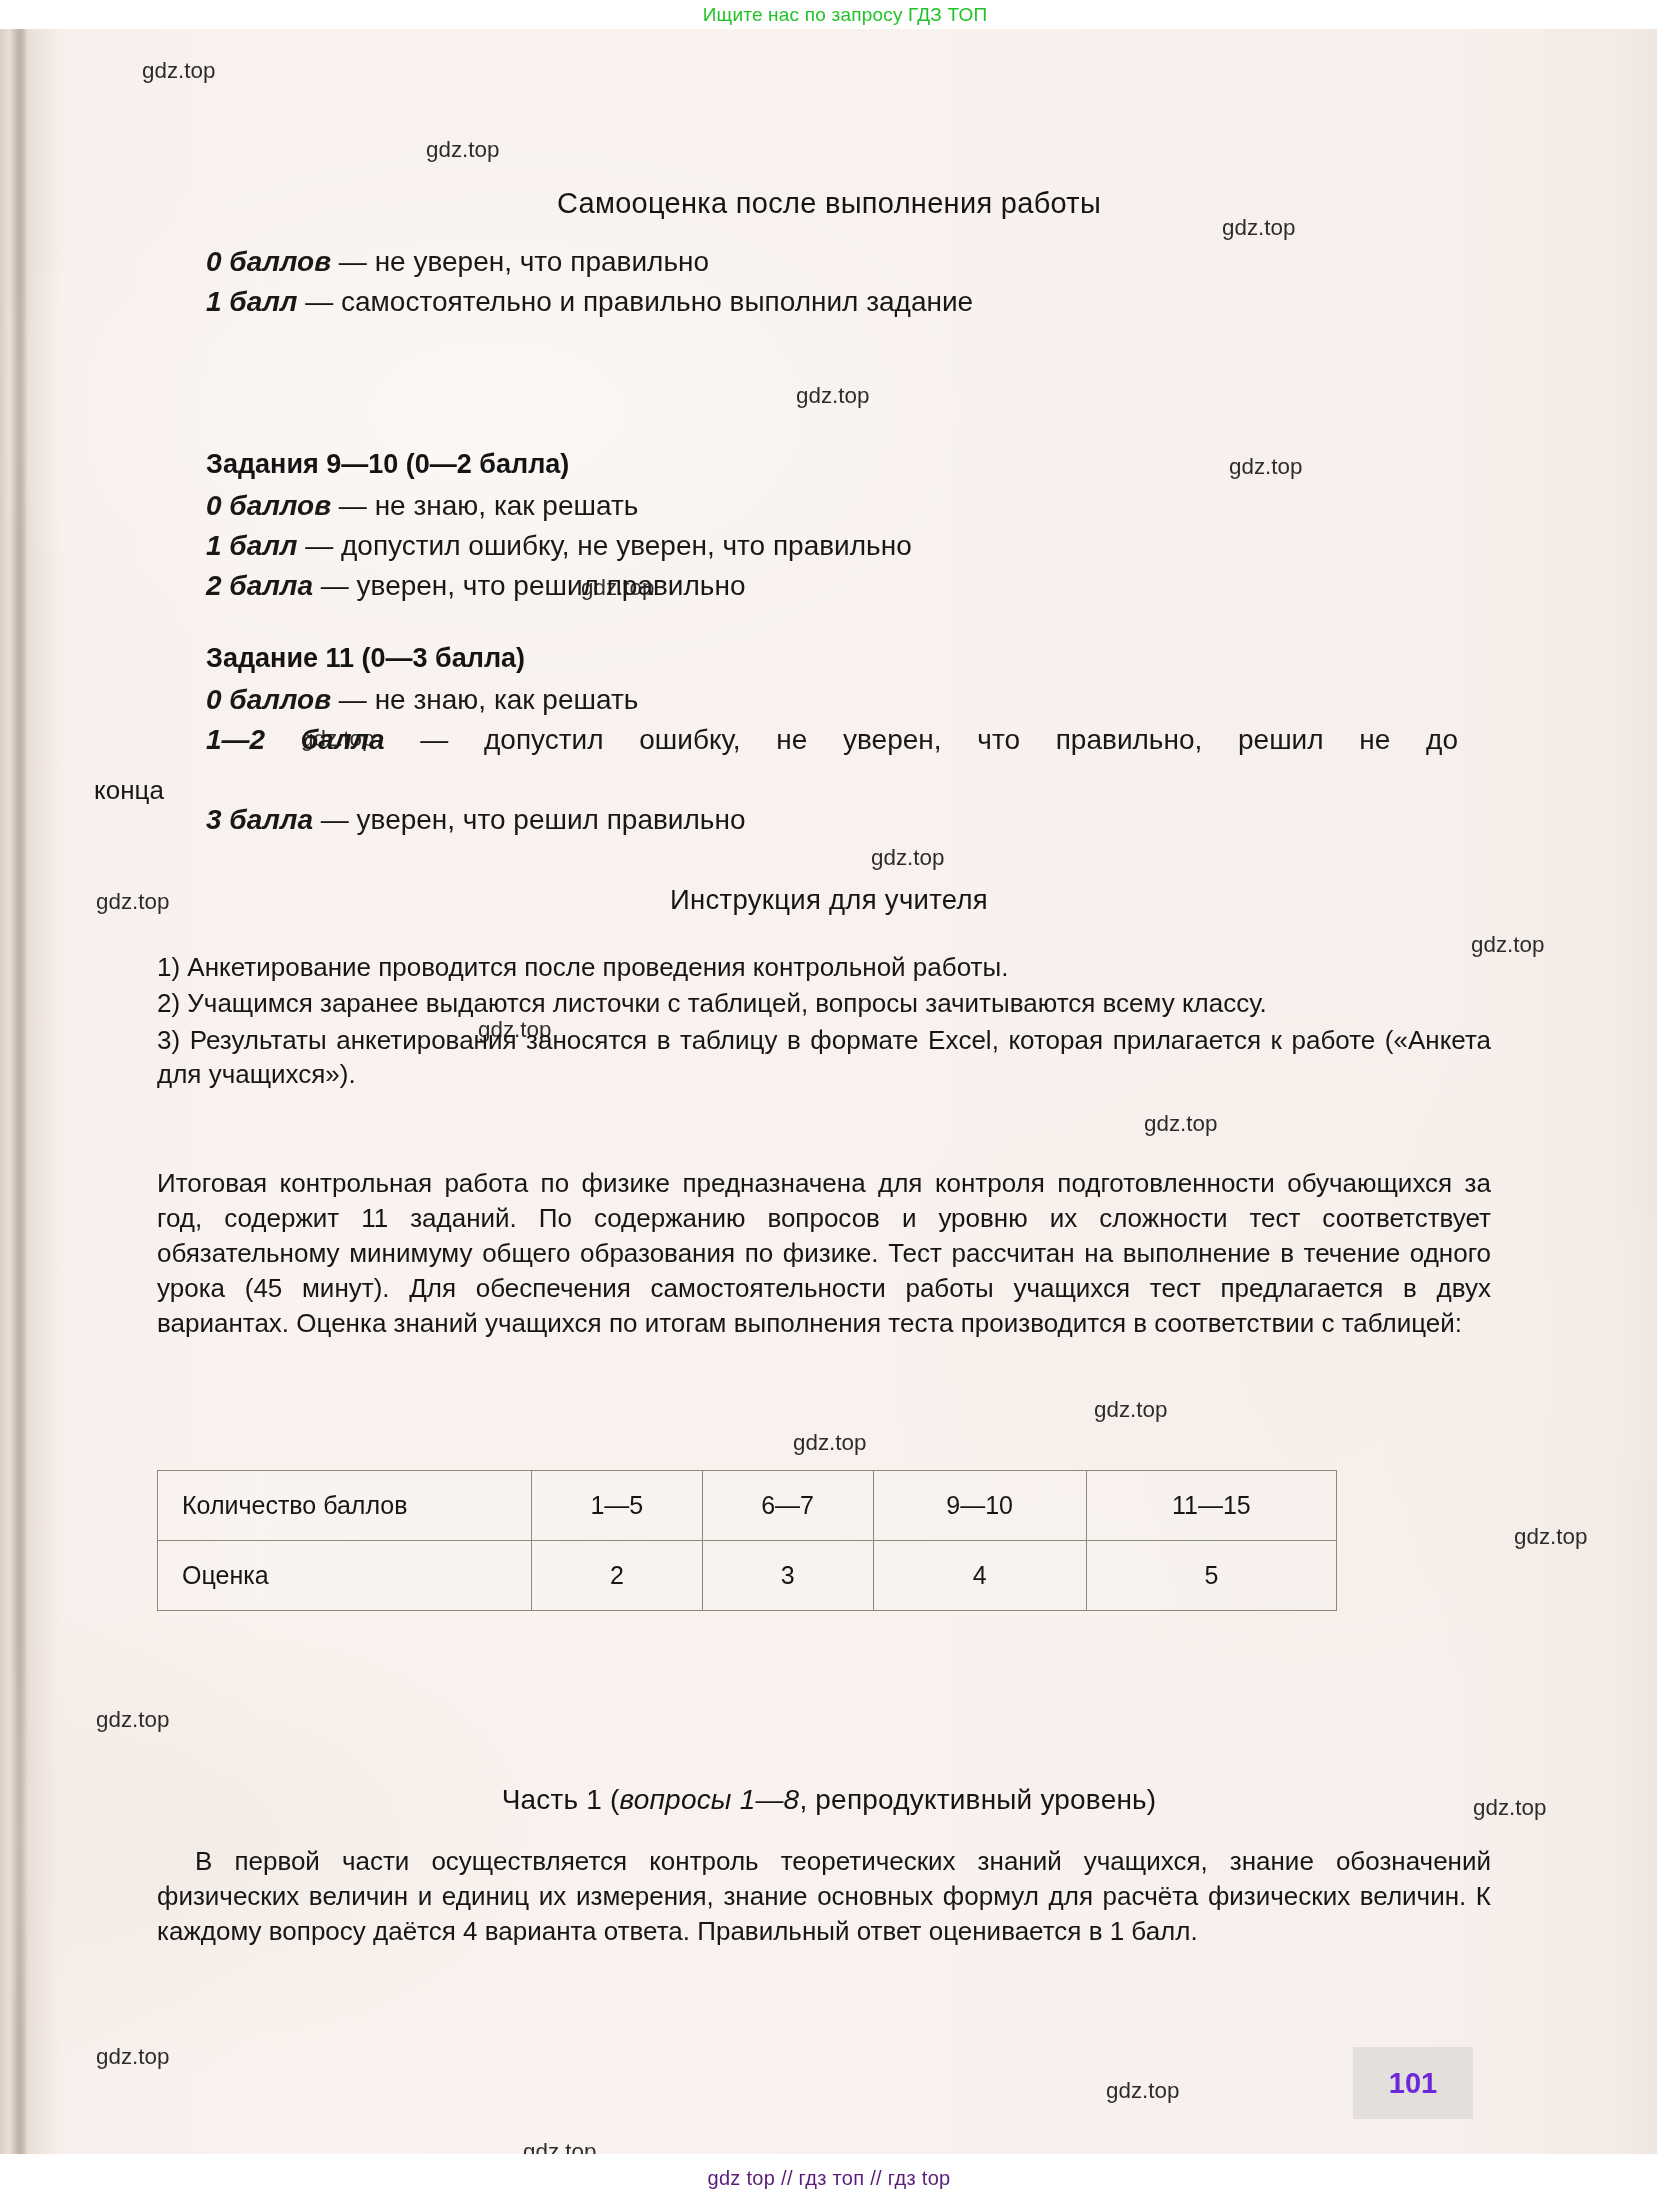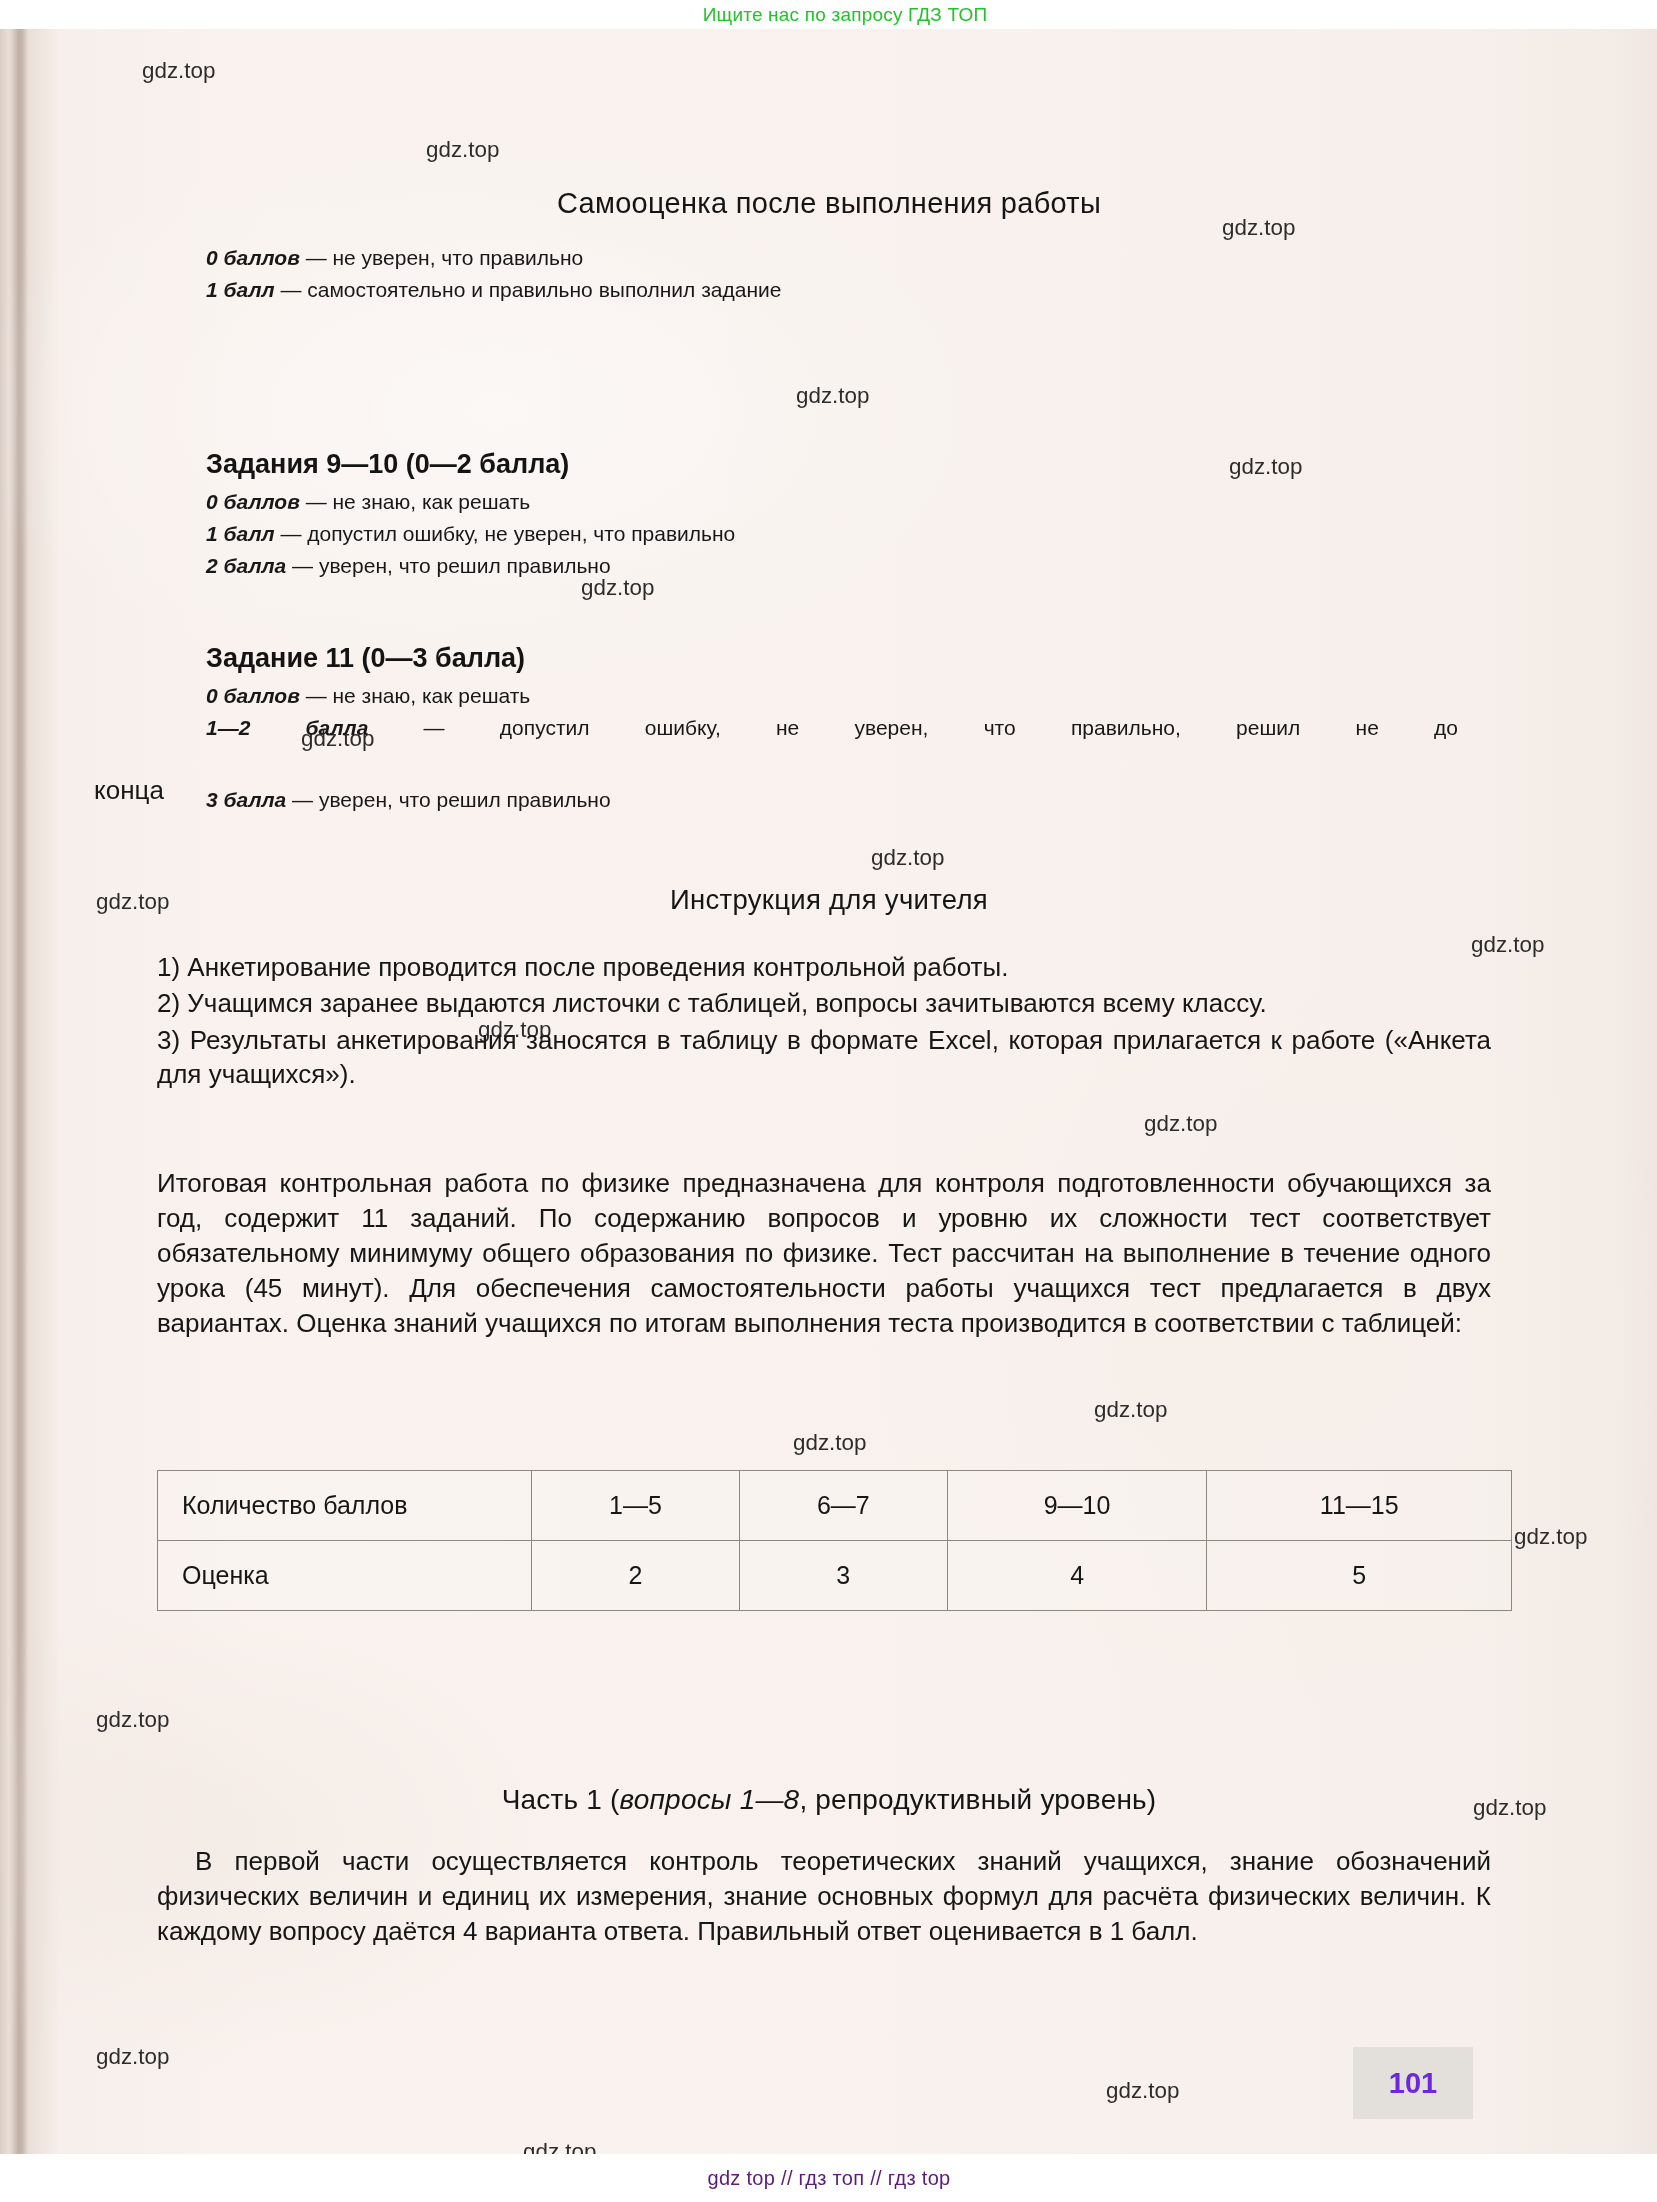--- a/index.html
+++ b/index.html
@@ -108,21 +108,21 @@
   
   .block { position: absolute; left: 206px; }
   .blk-head {
     font-weight: bold;
     font-size: 27px;
     color: #141414;
     margin-bottom: 10.3px;
     font-family: "Liberation Sans", sans-serif;
   }
   .score-line {
-    font-size: 21px;
+    font-size: 28px;
     color: #181818;
     margin-bottom: 7.7px;
     white-space: nowrap;
     font-family: "Liberation Sans", sans-serif;
   }
   .score-line .lbl {
     font-weight: bold;
     font-style: italic;
   }
   .score-line.wrap { white-space: normal; }
@@ -171,21 +171,21 @@
   }
   #para-main { top: 1137px; }
   #para-max  { top: 1648px; width: 1222px; text-align: left; }
   #para-part1 { top: 1815px; text-indent: 38px; }
 
   
   .grade-table {
     position: absolute;
     left: 157px;
     top: 1441px;
-    width: 1355px;
+    width: 1180px;
     border-collapse: collapse;
     font-size: 25px;
     color: #161616;
     background: rgba(255,255,255,.16);
     font-family: "Liberation Sans", sans-serif;
   }
   .grade-table td {
     border: 1.7px solid #8c8880;
     height: 67px;
     vertical-align: middle;

